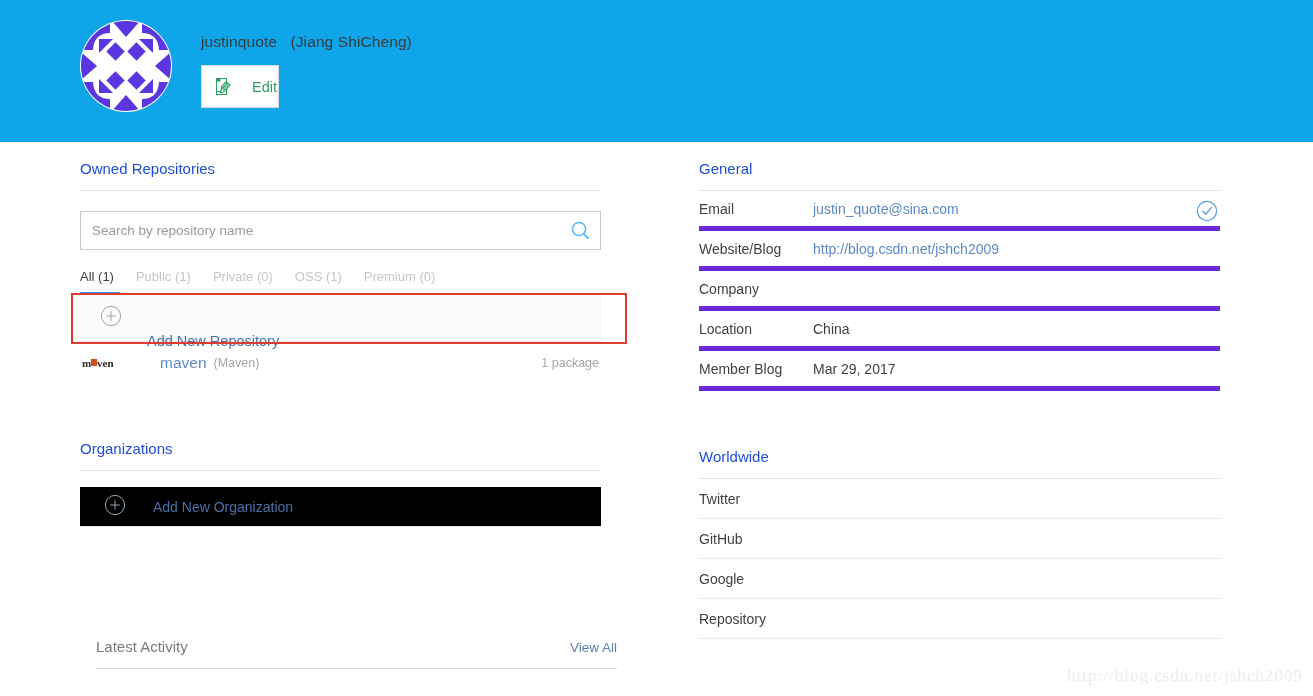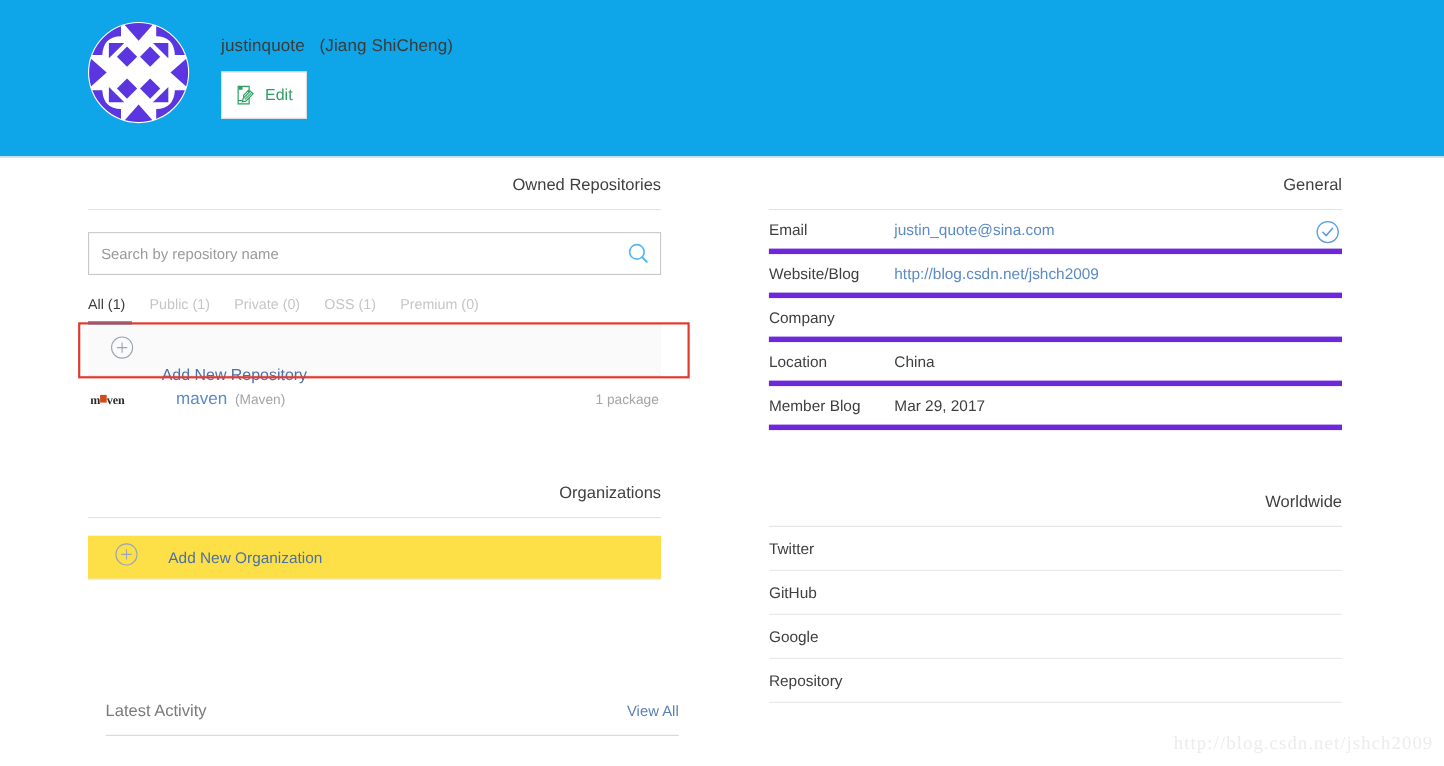--- a/index.html
+++ b/index.html
@@ -45,21 +45,21 @@
   .identity .realname { margin-left: 9px; }
 
   .edit-button {
     position: absolute;
     left: 201px; top: 65px;
     width: 78px; height: 43px;
     background: #ffffff;
     border: 1px solid #dcdcdc;
     display: flex;
     align-items: center;
-    gap: 7px;
+    gap: 18px;
     padding: 0 11px;
     cursor: pointer;
   }
   .edit-button .edit-label {
     color: #2f9e63;
     font-size: 14.5px;
   }
   .edit-icon svg { display: block; }
 
   
@@ -70,25 +70,24 @@
   }
   .right-col {
     position: absolute;
     left: 699px; top: 160px;
     width: 521px;
   }
 
   
   .section-title {
     font-size: 15px;
-    color: #404040;
+    color: #1d4ed8;
     padding-bottom: 13px;
     border-bottom: 1px solid #e3e3e3;
     font-weight: 400;
-    text-align: right;
   }
   .section-title-row {
     display: flex;
     align-items: baseline;
     justify-content: space-between;
     border-bottom: 1px solid #d8d8d8;
     padding-bottom: 13px;
   }
   .section-title-row .t {
     font-size: 15px;
@@ -208,21 +207,21 @@
     font-size: 12.5px;
     color: #a5a5a5;
     padding-right: 2px;
   }
 
   
   .organizations { position: absolute; left: 80px; top: 440px; width: 521px; }
   .latest-activity { position: absolute; left: 96px; top: 638px; width: 521px; }
 
   .org-add-row {
-    background: #fde047;
+    background: #000000;
     height: 40px;
     display: flex;
     align-items: center;
     padding-left: 24px;
     gap: 27px;
     cursor: pointer;
     margin-top: 16px;
     border-bottom: 1px solid #ececec;
   }
   .org-add-row .add-label { font-size: 14px; color: #4a71a8; }

